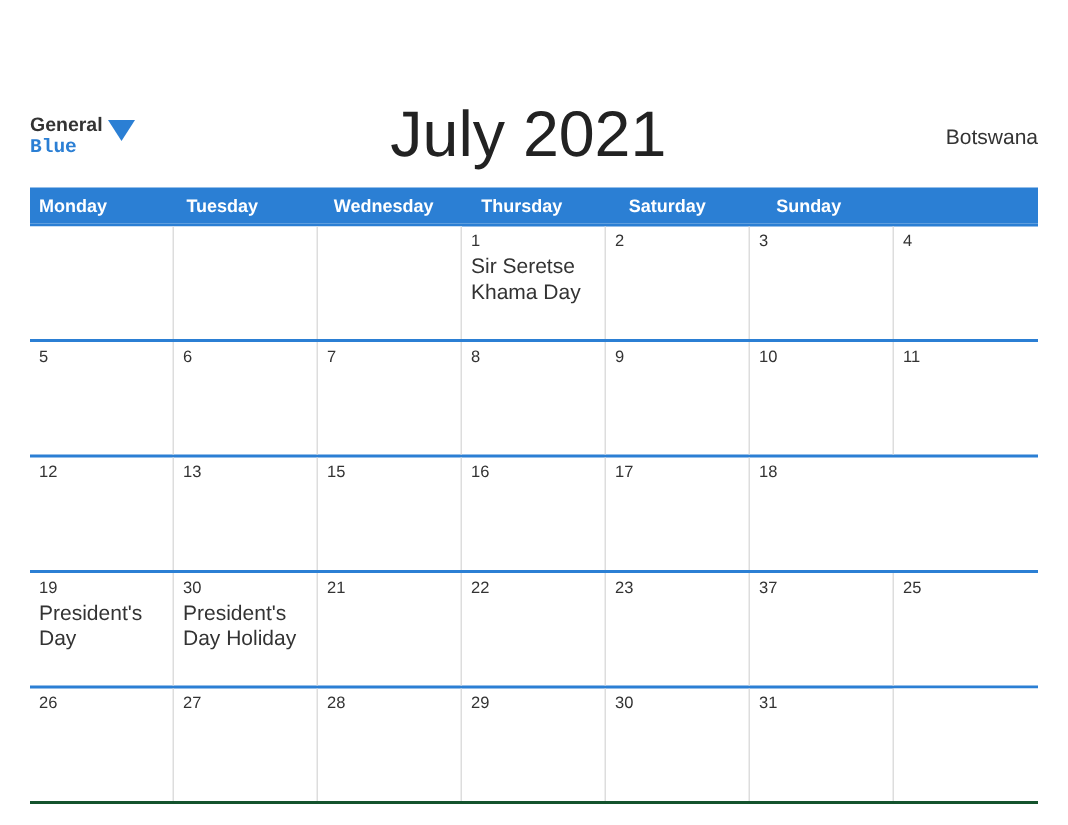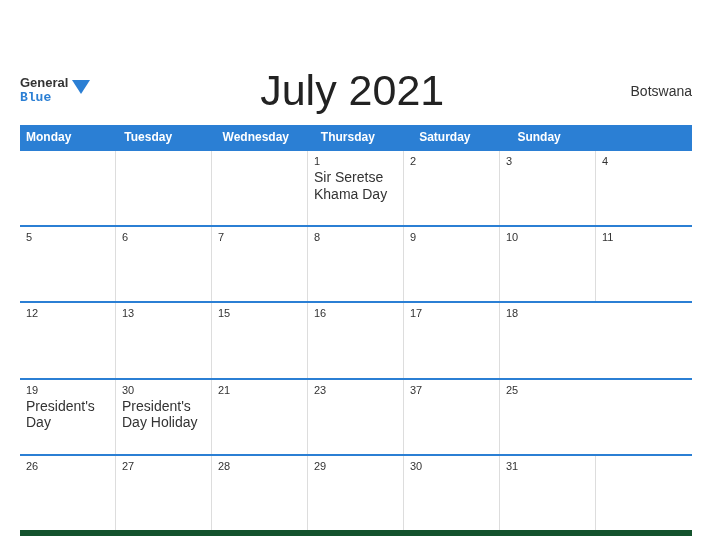--- a/index.html
+++ b/index.html
@@ -79,21 +79,21 @@
       flex: 1;
     }
     .cal-week {
       display: grid;
       grid-template-columns: repeat(7, 1fr);
       flex: 1;
       border-bottom: 2px solid #2b7fd4;
       min-height: 72px;
     }
     .cal-week:last-child {
-      border-bottom: 6px solid #14532d;
+      border-bottom: 2px solid #14532d;
     }
     .cal-cell {
       border-right: 1px solid #ddd;
       padding: 4px 6px;
       font-size: 11px;
       color: #333;
       vertical-align: top;
       position: relative;
     }
     .cal-cell:last-child {
@@ -204,20 +204,23 @@
             <span class="day-num">18</span>
           </div>
         </div>
         <div class="cal-week">
           <div class="cal-cell"><span class="day-num">19</span><span class="holiday">President's Day</span></div>
           <div class="cal-cell"><span class="day-num">30</span><span class="holiday">President's Day Holiday</span></div>
           <div class="cal-cell">
             <span class="day-num">21</span>
           </div>
           <div class="cal-cell">
+            <span class="day-num">22</span>
+          </div>
+          <div class="cal-cell">
             <span class="day-num">23</span>
           </div>
           <div class="cal-cell">
             <span class="day-num">37</span>
           </div>
           <div class="cal-cell">
             <span class="day-num">25</span>
           </div>
         </div>
         <div class="cal-week">

